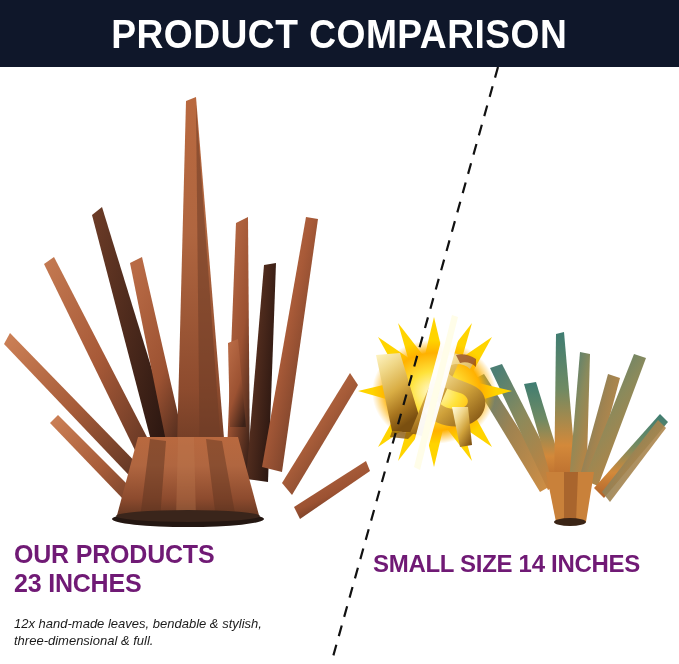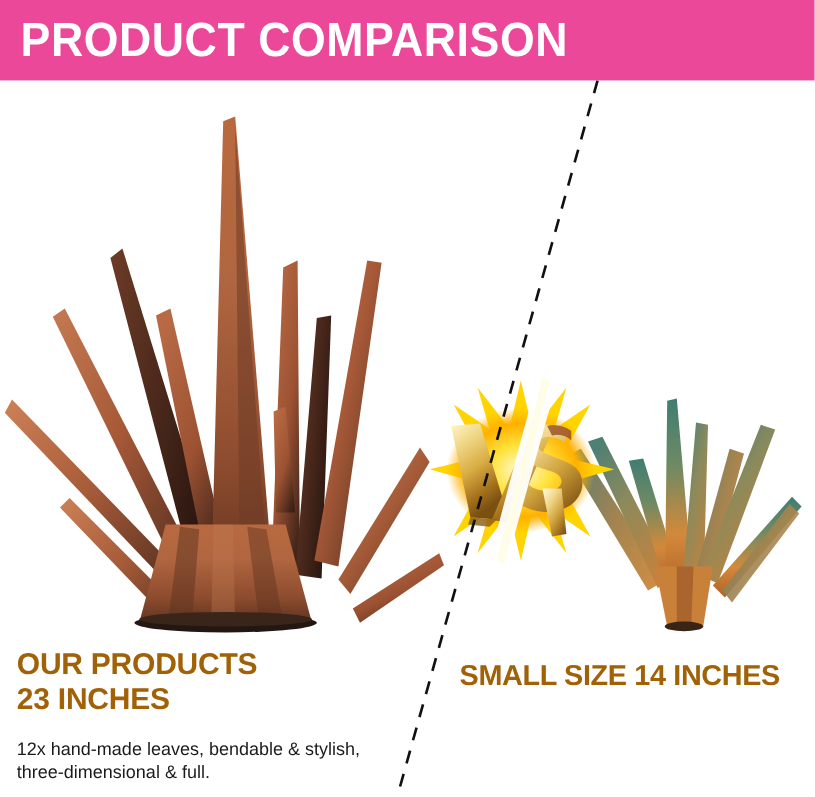--- a/index.html
+++ b/index.html
@@ -16,24 +16,24 @@
     height: 664px;
     background: #ffffff;
     overflow: hidden;
   }
 
   
   .header-banner {
     position: absolute;
     left: 0; top: 0;
     width: 679px; height: 67px;
-    background: #ec4899;
+    background: #0f172a;
     display: flex;
     align-items: center;
-    justify-content: flex-start;
+    justify-content: center;
   }
   .header-title {
     color: #ffffff;
     font-family: "Liberation Sans", sans-serif;
     font-weight: bold;
     font-size: 40px;
     letter-spacing: 0.5px;
     transform: scaleX(0.93);
     white-space: nowrap;
     line-height: 1;
@@ -77,44 +77,44 @@
   
   .caption-left {
     position: absolute;
     left: 14px; top: 540px;
     width: 310px;
   }
   .caption-right {
     position: absolute;
     left: 373px; top: 550px;
     width: 295px;
-    margin-left: 10px;
   }
   .cap-heading {
     font-family: "Liberation Sans", sans-serif;
     font-weight: bold;
     font-size: 25px;
     line-height: 1.17;
-    color: #a16207;
+    color: #701a75;
     letter-spacing: -0.2px;
     margin: 0;
     white-space: pre-line;
   }
   .cap-heading.right {
     font-size: 24px;
     letter-spacing: -0.3px;
   }
   .cap-body {
     font-family: "Liberation Sans", sans-serif;
     font-weight: normal;
-    font-size: 15px;
+    font-size: 13px;
     line-height: 1.32;
     color: #1b1b1b;
     margin: 0;
     white-space: pre-line;
+    font-style: italic;
   }
   .cap-left-body { margin-top: 16px; }
   .cap-right-body { margin-top: 28px; }
 </style>
 </head>
 <body>
 
 <div id="page">
 
   <div class="header-banner">

